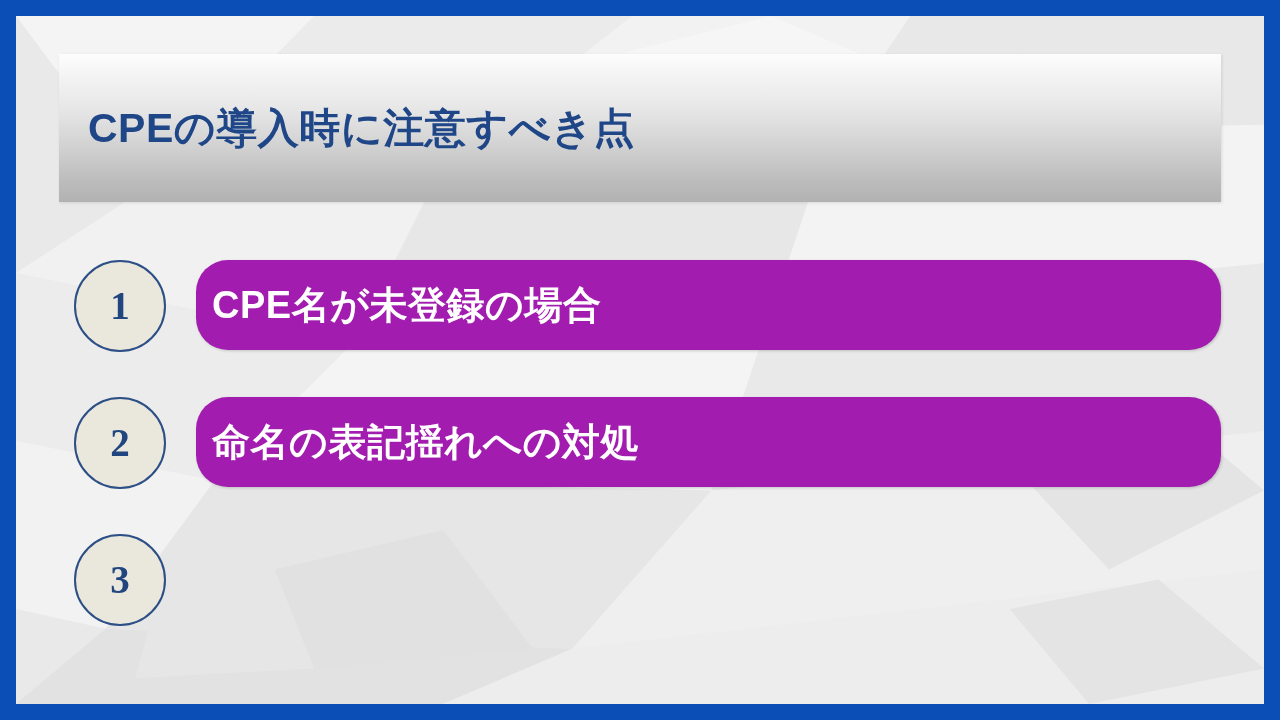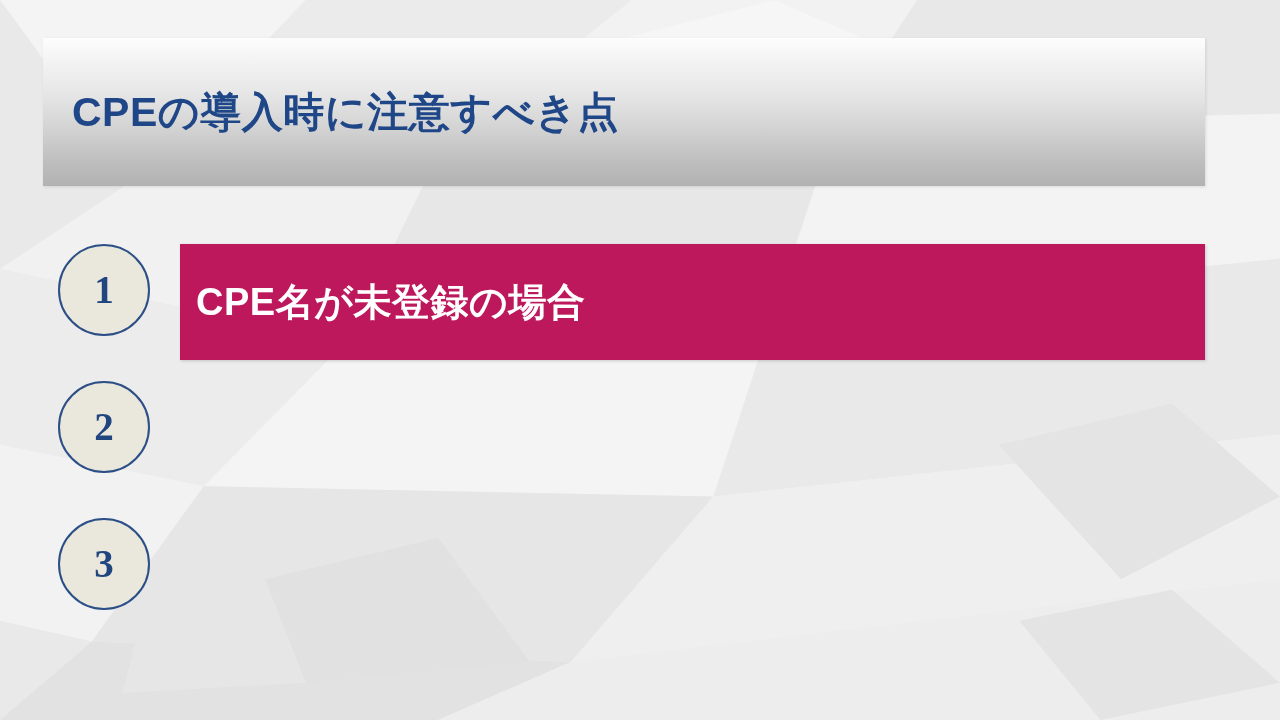--- a/index.html
+++ b/index.html
@@ -14,21 +14,21 @@
     font-family: "Liberation Sans", sans-serif;
   }
 
   
   .slide {
     position: relative;
     width: 1280px;
     height: 720px;
     box-sizing: border-box;
     background: #0b4eb5;          
-    padding: 0;
+    padding: 16px;
   }
 
   .canvas {
     position: relative;
     width: 100%;
     height: 100%;
     overflow: hidden;
     background: #efefef;
   }
 
@@ -108,25 +108,26 @@
     color: #21467f;
     line-height: 1;
     margin-top: -2px;
   }
 
   .row-bar {
     position: absolute;
     left: 180px;
     top: 0;
     width: 1025px;
-    height: 116px;
-    background: #be185d;
+    height: 90px;
+    background: #a21caf;
     box-shadow: 1px 1px 3px rgba(0,0,0,0.18);
     display: flex;
     align-items: center;
+    border-radius: 32px;
   }
   .row-bar-text {
     margin-left: 16px;
     font-size: 38px;
     font-weight: bold;
     color: #ffffff;
     letter-spacing: 0.5px;
     white-space: nowrap;
     line-height: 1;
   }
@@ -175,20 +176,23 @@
         </div>
         <div class="row-bar">
           <div class="row-bar-text">CPE名が未登録の場合</div>
         </div>
       </div>
 
       <div class="row row-2">
         <div class="num-circle">
           <span>2</span>
         </div>
+        <div class="row-bar">
+          <div class="row-bar-text">命名の表記揺れへの対処</div>
+        </div>
       </div>
 
       <div class="row row-3">
         <div class="num-circle">
           <span>3</span>
         </div>
       </div>
 
     </div>
   </div>

